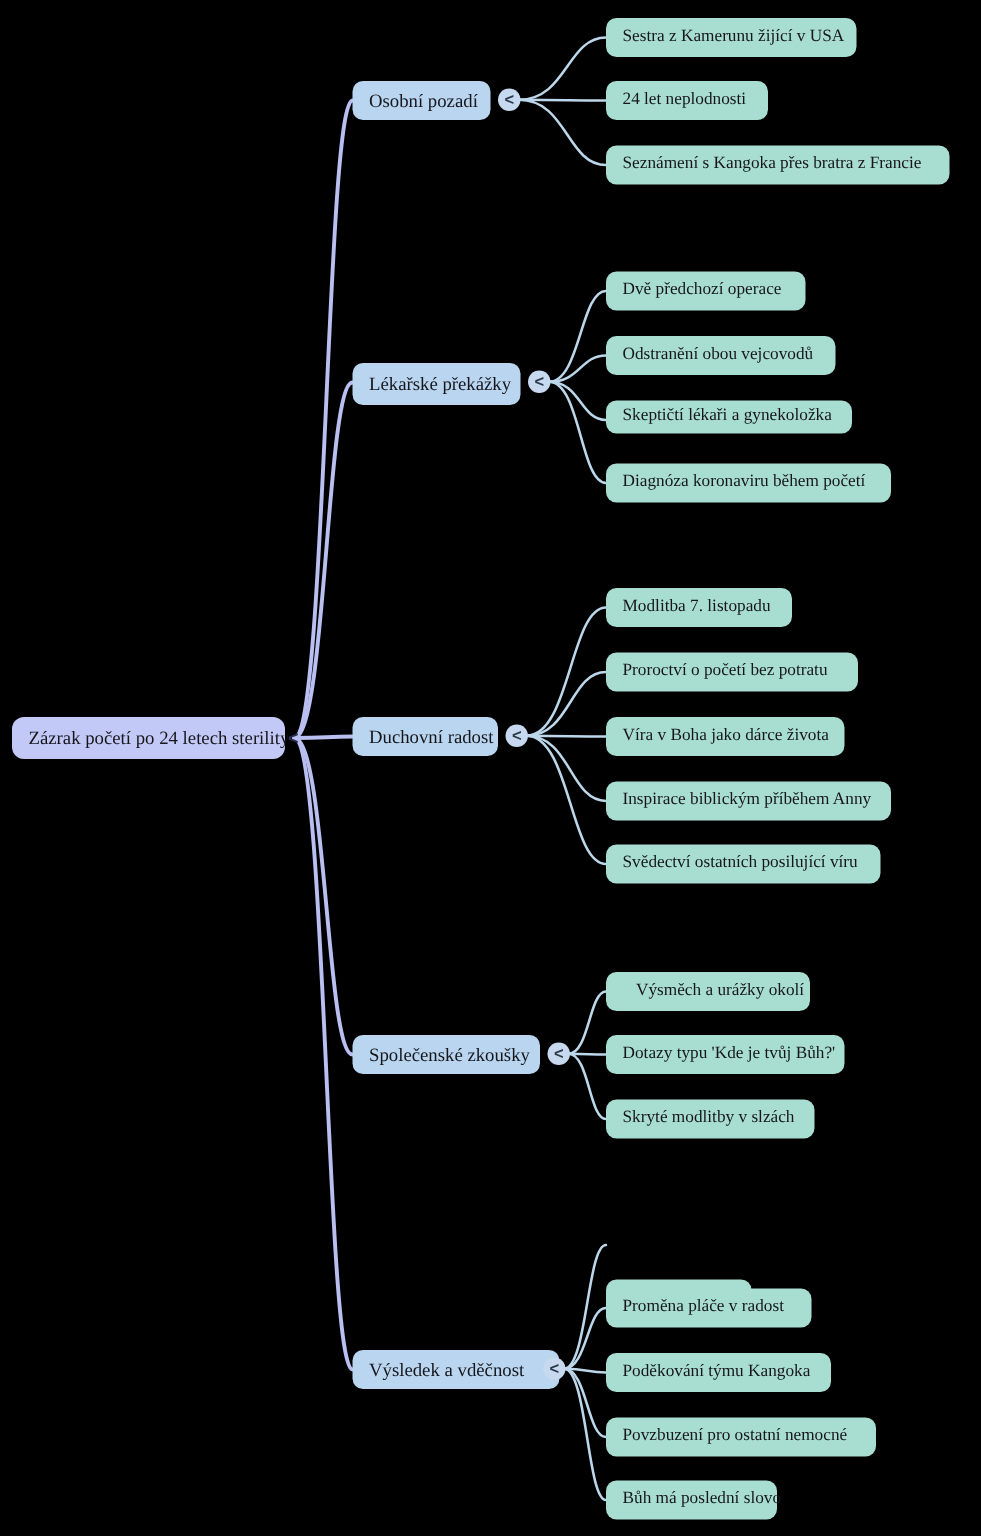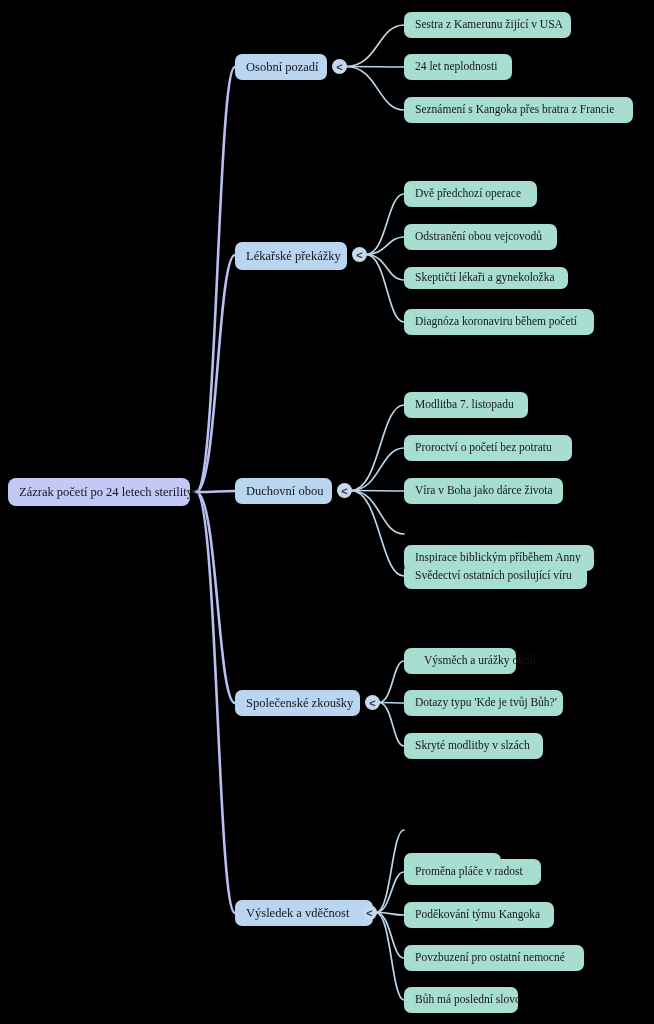--- a/index.html
+++ b/index.html
@@ -112,30 +112,30 @@
       <div class="handle" style="left: 332px; top: 59px;">&lt;</div>
       <div class="node node-leaf" style="left: 404px; top: 12px; width: 167px; height: 26px;">Sestra z Kamerunu žijící v USA</div>
       <div class="node node-leaf" style="left: 404px; top: 54px; width: 108px; height: 26px;">24 let neplodnosti</div>
       <div class="node node-leaf" style="left: 404px; top: 97px; width: 229px; height: 26px;">Seznámení s Kangoka přes bratra z Francie</div>
       <div class="node node-branch" style="left: 235px; top: 242px; width: 112px; height: 28px;">Lékařské překážky</div>
       <div class="handle" style="left: 352px; top: 247px;">&lt;</div>
       <div class="node node-leaf" style="left: 404px; top: 181px; width: 133px; height: 26px;">Dvě předchozí operace</div>
       <div class="node node-leaf" style="left: 404px; top: 224px; width: 153px; height: 26px;">Odstranění obou vejcovodů</div>
       <div class="node node-leaf" style="left: 404px; top: 267px; width: 164px; height: 22px;">Skeptičtí lékaři a gynekoložka</div>
       <div class="node node-leaf" style="left: 404px; top: 309px; width: 190px; height: 26px;">Diagnóza koronaviru během početí</div>
-      <div class="node node-branch" style="left: 235px; top: 478px; width: 97px; height: 26px;">Duchovní obou</div>
+      <div class="node node-branch" style="left: 235px; top: 478px; width: 97px; height: 26px;">Duchovní radost</div>
       <div class="handle" style="left: 337px; top: 483px;">&lt;</div>
       <div class="node node-leaf" style="left: 404px; top: 392px; width: 124px; height: 26px;">Modlitba 7. listopadu</div>
       <div class="node node-leaf" style="left: 404px; top: 435px; width: 168px; height: 26px;">Proroctví o početí bez potratu</div>
       <div class="node node-leaf" style="left: 404px; top: 478px; width: 159px; height: 26px;">Víra v Boha jako dárce života</div>
-      <div class="node node-leaf" style="left: 404px; top: 521px; width: 190px; height: 26px; margin-top: 24px;">Inspirace biblickým příběhem Anny</div>
+      <div class="node node-leaf" style="left: 404px; top: 521px; width: 190px; height: 26px;">Inspirace biblickým příběhem Anny</div>
       <div class="node node-leaf" style="left: 404px; top: 563px; width: 183px; height: 26px;">Svědectví ostatních posilující víru</div>
       <div class="node node-branch" style="left: 235px; top: 690px; width: 125px; height: 26px;">Společenské zkoušky</div>
       <div class="handle" style="left: 365px; top: 695px;">&lt;</div>
-      <div class="node node-leaf" style="left: 404px; top: 648px; width: 112px; height: 26px; padding-left: 20px;">Výsměch a urážky okolí</div>
+      <div class="node node-leaf" style="left: 404px; top: 648px; width: 136px; height: 26px; padding-left: 20px;">Výsměch a urážky okolí</div>
       <div class="node node-leaf" style="left: 404px; top: 690px; width: 159px; height: 26px;">Dotazy typu 'Kde je tvůj Bůh?'</div>
       <div class="node node-leaf" style="left: 404px; top: 733px; width: 139px; height: 26px;">Skryté modlitby v slzách</div>
       <div class="node node-branch" style="left: 235px; top: 900px; width: 138px; height: 26px;">Výsledek a vděčnost</div>
       <div class="handle" style="left: 362px; top: 905px;">&lt;</div>
       <div class="node node-leaf" style="left: 404px; top: 817px; width: 97px; height: 26px; margin-top: 36px;">Narození dcery</div>
       <div class="node node-leaf" style="left: 404px; top: 859px; width: 137px; height: 26px;">Proměna pláče v radost</div>
       <div class="node node-leaf" style="left: 404px; top: 902px; width: 150px; height: 26px;">Poděkování týmu Kangoka</div>
       <div class="node node-leaf" style="left: 404px; top: 945px; width: 180px; height: 26px;">Povzbuzení pro ostatní nemocné</div>
       <div class="node node-leaf" style="left: 404px; top: 987px; width: 114px; height: 26px;">Bůh má poslední slovo</div>
     </div>

